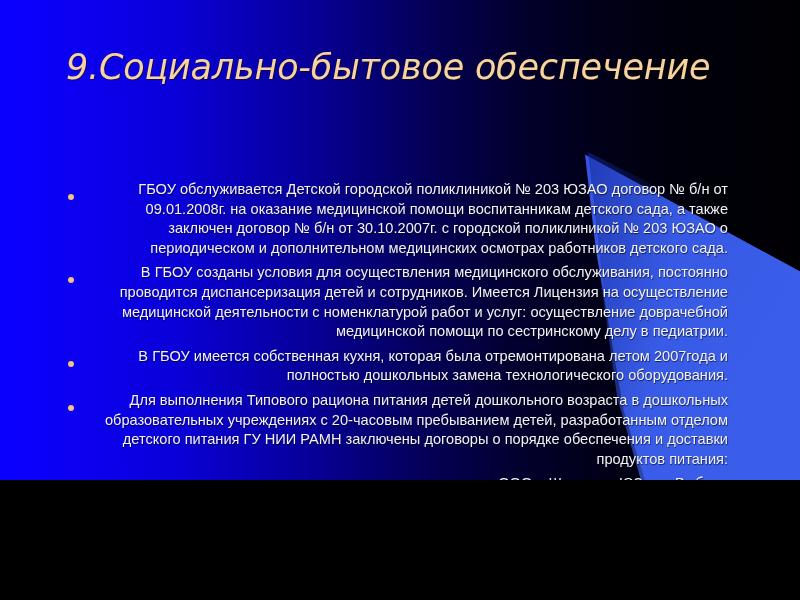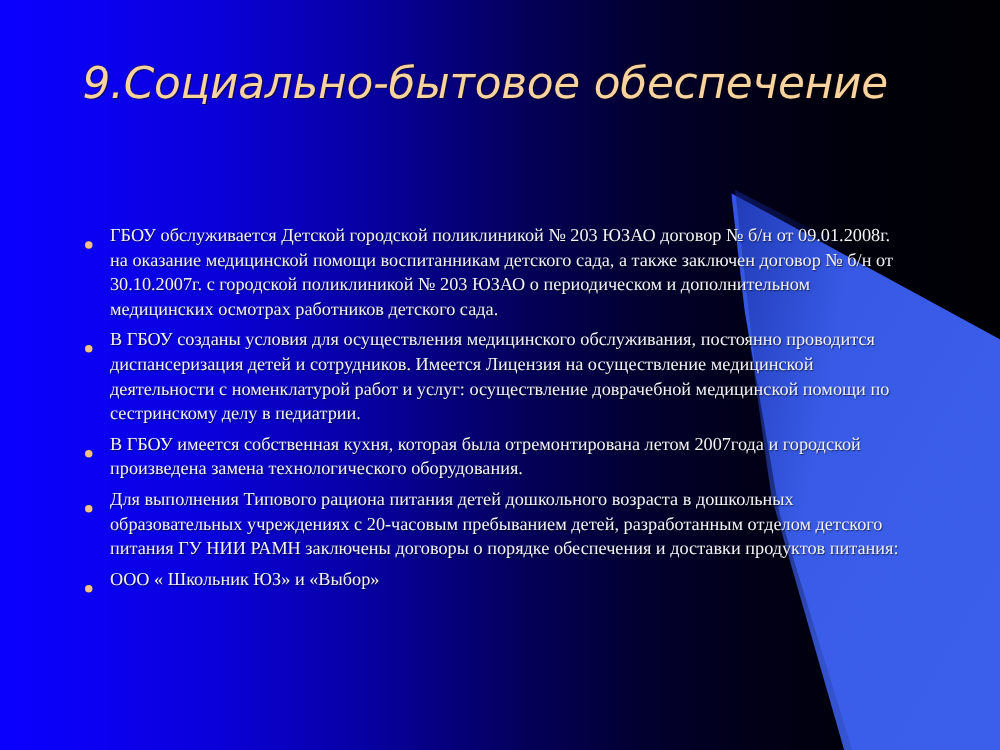--- a/index.html
+++ b/index.html
@@ -4,21 +4,21 @@
 <title>Слайд</title>
 <style>
   html, body {
     margin: 0;
     padding: 0;
     background: #000;
   }
   #slide {
     position: relative;
     width: 800px;
-    height: 600px;
+    height: 480px;
     overflow: hidden;
     font-family: "Liberation Serif", "DejaVu Serif", serif;
     
     background: linear-gradient(90deg,
         #0A00FF 0%,
         #0B00F4 8%,
         #0A00D8 22%,
         #07009B 38%,
         #04005C 52%,
         #020030 64%,
@@ -101,26 +101,26 @@
   .bullet-dot i {
     display: inline-block;
     width: 6px;
     height: 6px;
     border-radius: 50%;
     background: #F2C08A;
     box-shadow: 0 0 1px rgba(0,0,0,0.5);
   }
   .bullet-text {
     flex: 1 1 auto;
-    font-family: Liberation Serif, serif;
+    font-family: Liberation Sans, sans-serif;
     font-size: 14.6px;
     line-height: 19.6px;
     color: #F2F2FA;
     text-shadow: 0.6px 0.6px 1px rgba(0,0,0,0.65);
-    text-align: left;
+    text-align: right;
   }
 </style>
 </head>
 <body>
 
 <div id="slide">
 
   <div class="wedge"></div>
   <div class="wedge-soft"></div>
   <div class="wedge-edge"></div>
@@ -134,21 +134,21 @@
       <span class="bullet-text"> ГБОУ   обслуживается  Детской городской поликлиникой № 203 ЮЗАО договор № б/н от 09.01.2008г. на оказание медицинской помощи воспитанникам детского сада, а также заключен договор № б/н  от 30.10.2007г. с  городской поликлиникой № 203 ЮЗАО о периодическом и дополнительном медицинских осмотрах работников детского сада.</span>
     </div>
 
     <div class="bullet-row">
       <span class="bullet-dot"><i></i></span>
       <span class="bullet-text">В ГБОУ   созданы условия для  осуществления медицинского обслуживания, постоянно проводится диспансеризация детей и сотрудников. Имеется Лицензия на осуществление медицинской деятельности с номенклатурой работ и услуг: осуществление доврачебной медицинской помощи по сестринскому делу в педиатрии.</span>
     </div>
 
     <div class="bullet-row">
       <span class="bullet-dot"><i></i></span>
-      <span class="bullet-text">В ГБОУ  имеется собственная кухня, которая была отремонтирована летом 2007года и городской произведена замена технологического оборудования.</span>
+      <span class="bullet-text">В ГБОУ  имеется собственная кухня, которая была отремонтирована летом 2007года и полностью дошкольных замена технологического оборудования.</span>
     </div>
 
     <div class="bullet-row">
       <span class="bullet-dot"><i></i></span>
       <span class="bullet-text">Для выполнения Типового рациона  питания детей дошкольного возраста  в дошкольных образовательных учреждениях с 20-часовым пребыванием детей, разработанным отделом детского питания ГУ НИИ РАМН заключены договоры о порядке обеспечения и доставки продуктов питания:</span>
     </div>
 
     <div class="bullet-row">
       <span class="bullet-dot"><i></i></span>
       <span class="bullet-text">ООО « Школьник ЮЗ» и «Выбор»</span>

